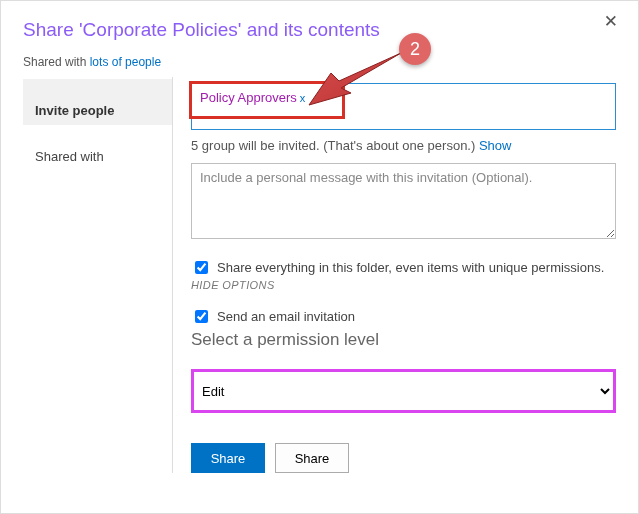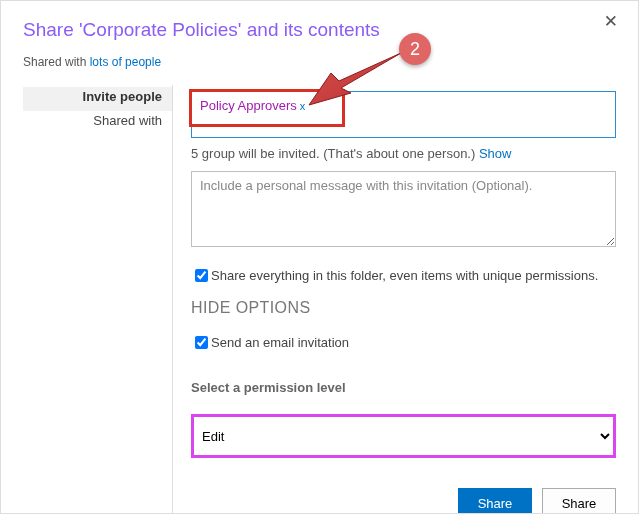--- a/index.html
+++ b/index.html
@@ -28,40 +28,39 @@
   }
   .title {
     font-size: 19px;
     font-weight: 300;
     color: #8b5cf6;
     margin: 0 0 14px 0;
   }
   .shared-line {
     font-size: 12px;
     color: #555;
-    margin-bottom: 16px;
+    margin-bottom: 8px;
   }
   .shared-line .link {
     color: #0072c6;
   }
   .body-row {
     display: flex;
   }
   .side-tabs {
     width: 150px;
     flex: 0 0 150px;
     border-right: 1px solid #ddd;
     padding-top: 2px;
   }
   .tab {
-    padding: 2px 10px 7px 12px;
-    color: #444;
-    cursor: pointer;
-    font-size: 13px;
-    text-align: right;
+    padding: 24px 10px 7px 12px;
+    color: #444;
+    cursor: pointer;
+    font-size: 13px;
   }
   .tab.active {
     background: #f1f1f1;
     font-weight: 600;
     color: #333;
   }
   .main {
     flex: 1;
     padding: 6px 0 0 18px;
     position: relative;
@@ -107,46 +106,46 @@
     color: #444;
     resize: both;
   }
   textarea.msg::placeholder { color: #888; }
   .opt-row {
     margin-top: 16px;
     font-size: 13px;
     color: #444;
     display: flex;
     align-items: center;
+    gap: 6px;
   }
   .hide-opts {
-    margin-top: 14px;
-    font-size: 16px;
+    margin-top: 2px;
+    font-size: 11px;
     letter-spacing: 0.4px;
     color: #777;
     text-transform: uppercase;
+    font-style: italic;
   }
   .perm-label {
-    margin-top: 28px;
-    font-size: 13px;
+    margin-top: 4px;
+    font-size: 17px;
     color: #666;
-    font-weight: bold;
   }
   select.perm {
     width: 100%;
     margin-top: 19px;
     border: 3px solid #d946ef;
     background: #fff;
     font-size: 13px;
     padding: 3px 4px;
     height: 44px;
   }
   .btn-row {
     display: flex;
-    justify-content: flex-end;
     gap: 10px;
     margin-top: 30px;
   }
   .btn {
     min-width: 74px;
     height: 30px;
     font-size: 13px;
     border: 1px solid #ababab;
     background: #fdfdfd;
     cursor: pointer;

